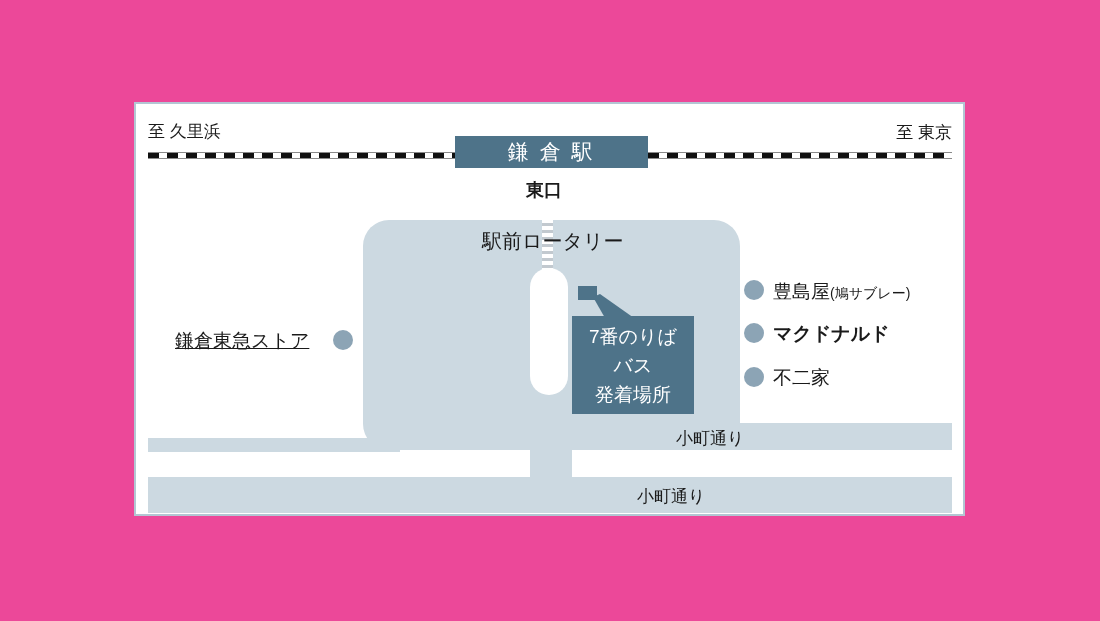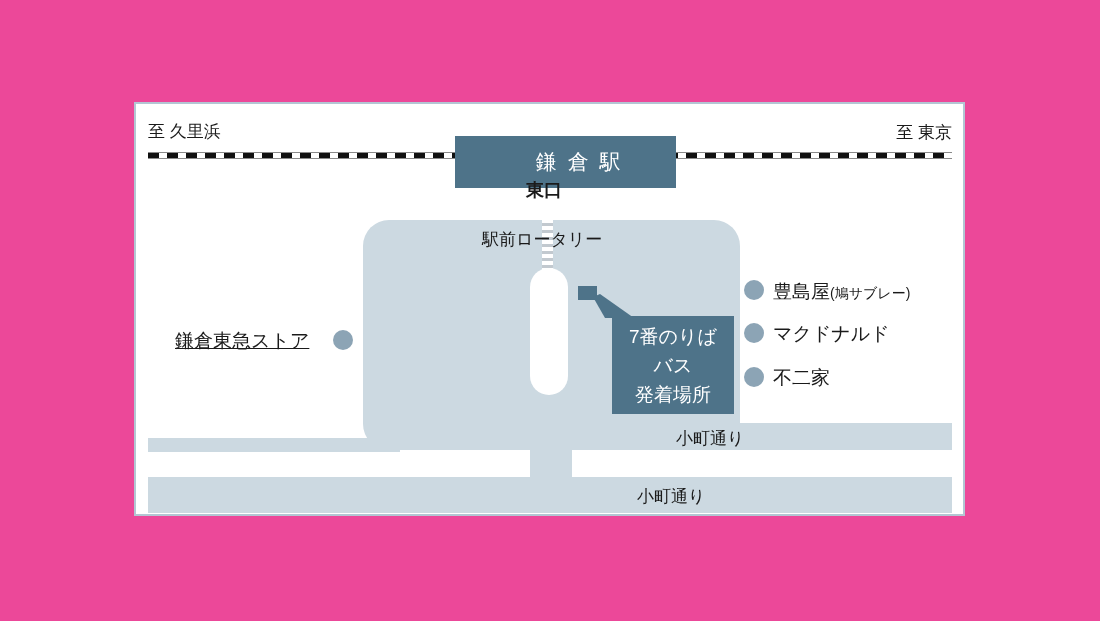--- a/index.html
+++ b/index.html
@@ -13,57 +13,57 @@
   
   .dir{font-size:17px;line-height:1;white-space:nowrap;}
   .dir-left{left:148px;top:123px;}
   .dir-right{right:148px;top:124px;}
   
   .rail{height:5px;border-top:1px solid #8a8a8a;border-bottom:1px solid #8a8a8a;
         background:repeating-linear-gradient(90deg,#101010 0 11px,#ffffff 11px 19px);}
   .rail-left{left:148px;top:152px;width:307px;}
   .rail-right{left:648px;top:152px;width:304px;}
   
-  .station-box{left:455px;top:136px;width:193px;height:52px;background:#4e7389;
-    display:flex;align-items:center;justify-content:center;padding-left:28px;}
+  .station-box{left:455px;top:136px;width:193px;height:32px;background:#4e7389;
+    display:flex;align-items:center;justify-content:center;}
   .station-box span{color:#ffffff;font-size:21px;letter-spacing:0.12em;white-space:nowrap;}
   .exit-label{left:544px;top:181px;transform:translateX(-50%);font-size:18px;font-weight:bold;line-height:1;white-space:nowrap;}
   
   .road{background:#ccd9e1;}
   .plaza{left:363px;top:220px;width:377px;height:230px;border-radius:26px;}
   .komachi-left{left:148px;top:438px;width:252px;height:14px;}
   .komachi-right{left:715px;top:423px;width:237px;height:27px;}
   .connector{left:530px;top:440px;width:42px;height:37px;}
   .wakamiya{left:148px;top:477px;width:804px;height:36px;}
   .street-label{font-size:17px;line-height:1;white-space:nowrap;}
   .komachi-label{left:676px;top:430px;}
   .wakamiya-label{left:637px;top:488px;}
-  .rotary-label{left:482px;top:231px;font-size:17px;line-height:1;white-space:nowrap;}
+  .rotary-label{left:482px;top:231px;font-size:20px;line-height:1;white-space:nowrap;}
   
   .ladder{left:542px;top:219px;width:11px;height:53px;
     background:repeating-linear-gradient(180deg,#ffffff 0 4px,#c2c9cf 4px 7px);}
   
   .island{left:530px;top:268px;width:38px;height:127px;border-radius:20px;background:#ffffff;}
   
   .marker{left:578px;top:286px;width:19px;height:14px;background:#4e7389;}
   .wedge{left:585px;top:288px;width:55px;height:32px;}
-  .callout{left:612px;top:316px;width:122px;height:98px;background:#4e7389;
+  .callout{left:572px;top:316px;width:122px;height:98px;background:#4e7389;
     display:flex;flex-direction:column;align-items:center;justify-content:center;}
   .callout div{color:#ffffff;font-size:19px;line-height:29px;white-space:nowrap;}
   
   .dot{width:20px;height:20px;border-radius:50%;background:#8ca4b5;}
   .dot-tokyu{left:333px;top:330px;}
   .dot-r1{left:744px;top:280px;}
   .dot-r2{left:744px;top:323px;}
   .dot-r3{left:744px;top:367px;}
   .lm{font-size:19px;line-height:1;white-space:nowrap;}
   .lm .sub{font-size:14px;}
   .lm-tokyu{left:175px;top:331px;text-decoration:underline;}
   .lm-r1{left:773px;top:282px;text-align:right;}
-  .lm-r2{left:773px;top:324px;}
+  .lm-r2{left:773px;top:324px;font-weight:bold;}
   .lm-r3{left:773px;top:368px;}
 </style>
 </head>
 <body>
 
 <div id="canvas">
 
   <div class="abs map-frame"></div>
 
   <div class="abs rail rail-left"></div>

